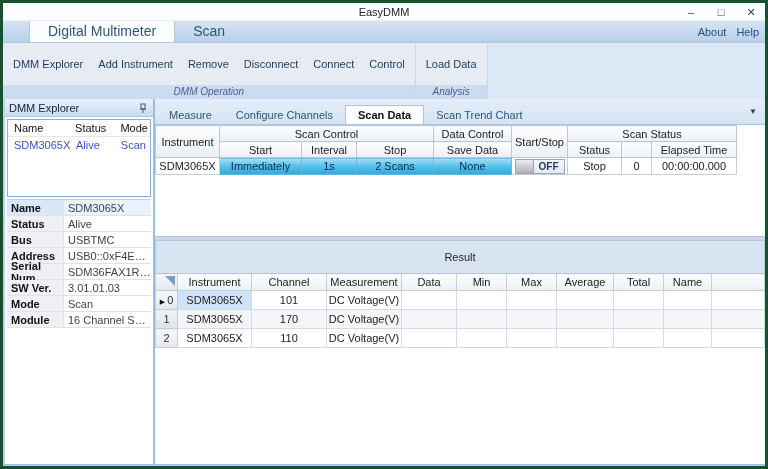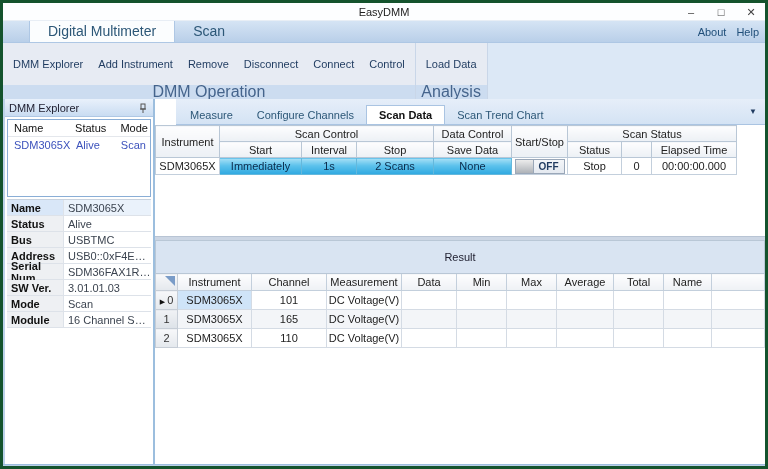--- a/index.html
+++ b/index.html
@@ -17,21 +17,21 @@
   .menubar { height:22px; background:linear-gradient(#d5e4f4,#b9cfe9); display:flex; align-items:flex-end; padding:0 6px 0 26px; border-bottom:1px solid #aec7e4;}
   .menu-tab { font-size:14px; color:#2c5777; padding:3px 18px 3px; }
   .menu-tab.active { background:#fbfdfe; border:1px solid #aec7e4; border-bottom:none; border-radius:2px 2px 0 0; }
   .menu-right { margin-left:auto; display:flex; gap:10px; padding-bottom:4px; }
   .menu-link { font-size:11px; color:#1f4e79; }
   
   .ribbon { height:56px; background:#dce8f6; display:flex; }
   .rgroup { display:flex; flex-direction:column; background:#e7ebf3; border-right:1px solid #c9d6e8; }
   .rgroup .rbuttons { flex:1; display:flex; align-items:center; gap:15px; padding:0 10px; }
   .rbtn { font-size:11px; color:#1e3a5f; white-space:nowrap; cursor:default; }
-  .rgroup .rlabel { height:14px; background:#ccdcf0; text-align:center; font-size:16px; color:#45648c; line-height:14px; }
+  .rgroup .rlabel { height:14px; background:#ccdcf0; text-align:center; font-size:10px; color:#45648c; line-height:14px;font-style:italic; }
   .ribbon-rest { flex:1; background:#dce8f6; }
   
   .appbody { display:flex; height:365px; }
   .sidebar { width:152px; border-right:2px solid #9cbede; border-left:2px solid #bcd2ea; display:flex; flex-direction:column; background:#fff; }
   .sidebar-header { height:18px; background:linear-gradient(#e9f1fb,#c9dcf2); display:flex; align-items:center; padding:0 4px; border-bottom:1px solid #aec7e4;}
   .sidebar-header .sh-title { font-size:11px; color:#223; flex:1; }
   .pin { width:12px; height:12px; cursor:default; }
   .treebox { margin:2px; height:78px; border:1px solid #8aaed6; font-size:11px; }
   .tree-row { display:flex; }
   .tree-cell { padding:2px 2px 2px 6px; }
@@ -40,21 +40,21 @@
   .tree-data .tree-cell { color:#3c52bc; }
   .props { margin:0 2px; border-top:1px solid #c8d2de; font-size:11px; }
   .prop-row { display:flex; height:16px; border-bottom:1px solid #dde2e9; align-items:center; }
   .prop-label { width:57px; padding-left:4px; font-weight:bold; color:#111; background:#eef0f3; align-self:stretch; display:flex; align-items:center; border-right:1px solid #dde2e9;}
   .prop-value { flex:1; padding-left:4px; color:#3c4450; white-space:nowrap; overflow:hidden; text-overflow:ellipsis; }
   .prop-row.hl .prop-label { background:#d9e7f8; }
   .prop-row.hl { background:#eaf2fb; }
   .sidebar-rest { flex:1; }
   
   .main { flex:1; display:flex; flex-direction:column; background:#fff; }
-  .tabstrip { height:26px; background:linear-gradient(#e6eef9,#d4e3f4); display:flex; align-items:flex-end; padding-left:2px; position:relative; border-bottom:1px solid #aac4e2;margin-left:21px;}
+  .tabstrip { height:26px; background:linear-gradient(#e6eef9,#d4e3f4); display:flex; align-items:flex-end; padding-left:2px; position:relative; border-bottom:1px solid #aac4e2;}
   .mtab { font-size:11px; color:#2c5777; padding:3px 12px; }
   .mtab.active { background:#fff; font-weight:bold; color:#111; border:1px solid #aac4e2; border-bottom:none; }
   .tab-drop { position:absolute; right:8px; top:8px; font-size:8px; color:#1f3a5f; cursor:default; }
   .content { flex:1; display:flex; flex-direction:column;border-radius:9px; }
   table { border-collapse:collapse; table-layout:fixed; width:100%; }
   td, th { font-size:11px; font-weight:normal; text-align:center; overflow:hidden; white-space:nowrap; }
   
   .scan-grid th { background:linear-gradient(#fdfdfe,#ecf0f5); border:1px solid #b9c7d6; color:#222; height:16px; }
   .scan-grid td { border:1px solid #c3cfdc; height:17px; color:#222; background:#fff; }
   .scan-grid .cyan { background:linear-gradient(#a8e0f6 0%, #5cc2ec 45%, #2fa8e0 100%); border:1px solid #64b8dc; color:#0a2a4a; }
@@ -289,21 +289,21 @@
             <td></td>
             <td></td>
             <td></td>
             <td></td>
             <td></td>
             <td></td>
           </tr>
           <tr class="alt">
             <td class="rowhead">1</td>
             <td>SDM3065X</td>
-            <td>165</td>
+            <td>170</td>
             <td>DC Voltage(V)</td>
             <td></td>
             <td></td>
             <td></td>
             <td></td>
             <td></td>
             <td></td>
             <td></td>
           </tr>
           <tr>

